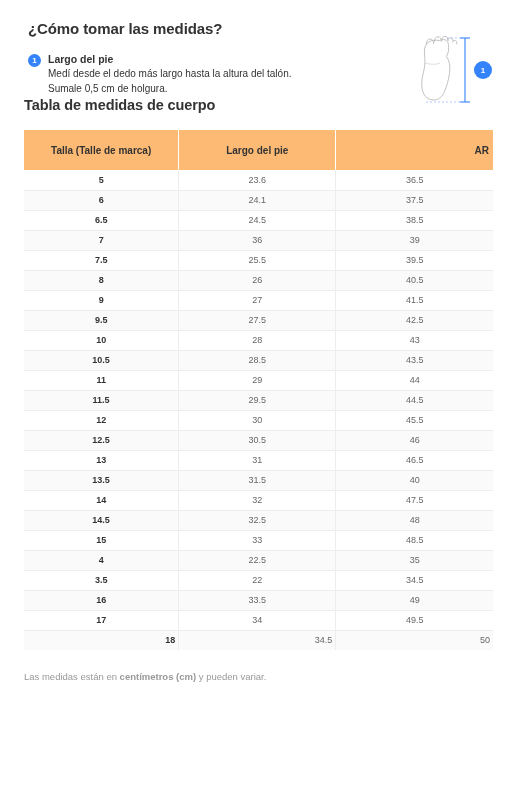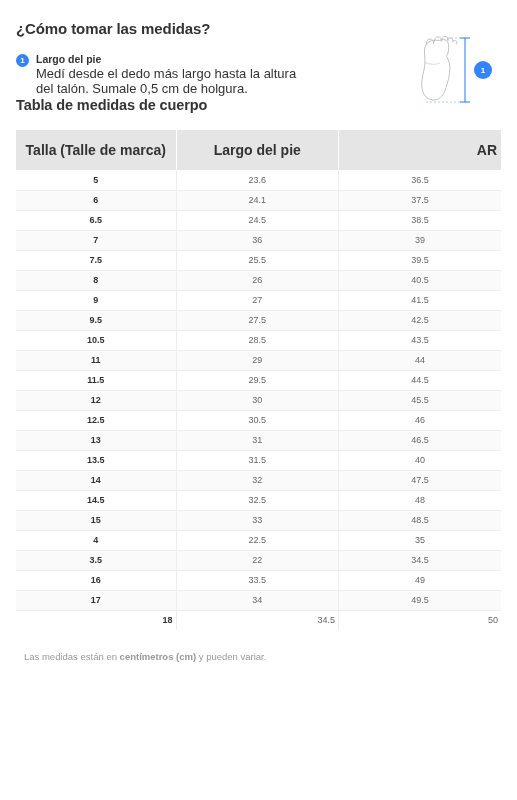--- a/index.html
+++ b/index.html
@@ -14,21 +14,21 @@
     font-family: "Liberation Sans", "DejaVu Sans", sans-serif;
     color: #333333;
     overflow: hidden;
     position: relative;
     -webkit-font-smoothing: antialiased;
   }
 
   
   .howto {
     position: relative;
-    padding: 20px 24px 0 16px;
+    padding: 20px 24px 0 28px;
     box-sizing: border-box;
   }
   .howto-title {
     font-size: 15px;
     font-weight: bold;
     color: #333333;
     letter-spacing: -0.1px;
     margin: 0 0 14px 0;
     line-height: 18px;
   }
@@ -57,21 +57,21 @@
     min-width: 0;
   }
   .step-name {
     font-size: 10.5px;
     font-weight: bold;
     color: #333333;
     line-height: 14px;
     margin-bottom: 1px;
   }
   .step-desc {
-    font-size: 13px;
+    font-size: 10px;
     color: #333333;
     line-height: 14.5px;
     font-weight: normal;
   }
 
   
   .foot-figure {
     position: absolute;
     top: 32px;
     right: 18px;
@@ -82,21 +82,21 @@
   .foot-badge-circle { fill: #3483fa; }
   .foot-badge-text {
     fill: #ffffff;
     font-family: "Liberation Sans", sans-serif;
     font-size: 8px;
     font-weight: bold;
   }
 
   
   .table-section {
-    padding: 0 16px;
+    padding: 0 24px;
     box-sizing: border-box;
   }
   .table-title {
     font-size: 14.5px;
     font-weight: bold;
     color: #333333;
     letter-spacing: -0.1px;
     margin: 0 0 16px 0;
     line-height: 18px;
   }
@@ -104,23 +104,23 @@
     width: 100%;
     border-collapse: collapse;
     table-layout: fixed;
     font-size: 9px;
   }
   table.size-table col.c1 { width: 33%; }
   table.size-table col.c2 { width: 33.5%; }
   table.size-table col.c3 { width: 33.5%; }
 
   table.size-table thead th {
-    background: #e5e5e5;
+    background: #fdba74;
     height: 40px;
-    font-size: 14px;
+    font-size: 10px;
     font-weight: bold;
     color: #333333;
     text-align: center;
     vertical-align: middle;
     border-right: 1px solid #ffffff;
     padding: 0 4px;
     box-sizing: border-box;
   }
   table.size-table thead th:last-child { border-right: none; text-align: right; }
 
@@ -259,20 +259,25 @@
           <td class="size-cell">9</td>
           <td>27</td>
           <td>41.5</td>
         </tr>
         <tr>
           <td class="size-cell">9.5</td>
           <td>27.5</td>
           <td>42.5</td>
         </tr>
         <tr>
+          <td class="size-cell">10</td>
+          <td>28</td>
+          <td>43</td>
+        </tr>
+        <tr>
           <td class="size-cell">10.5</td>
           <td>28.5</td>
           <td>43.5</td>
         </tr>
         <tr>
           <td class="size-cell">11</td>
           <td>29</td>
           <td>44</td>
         </tr>
         <tr>

